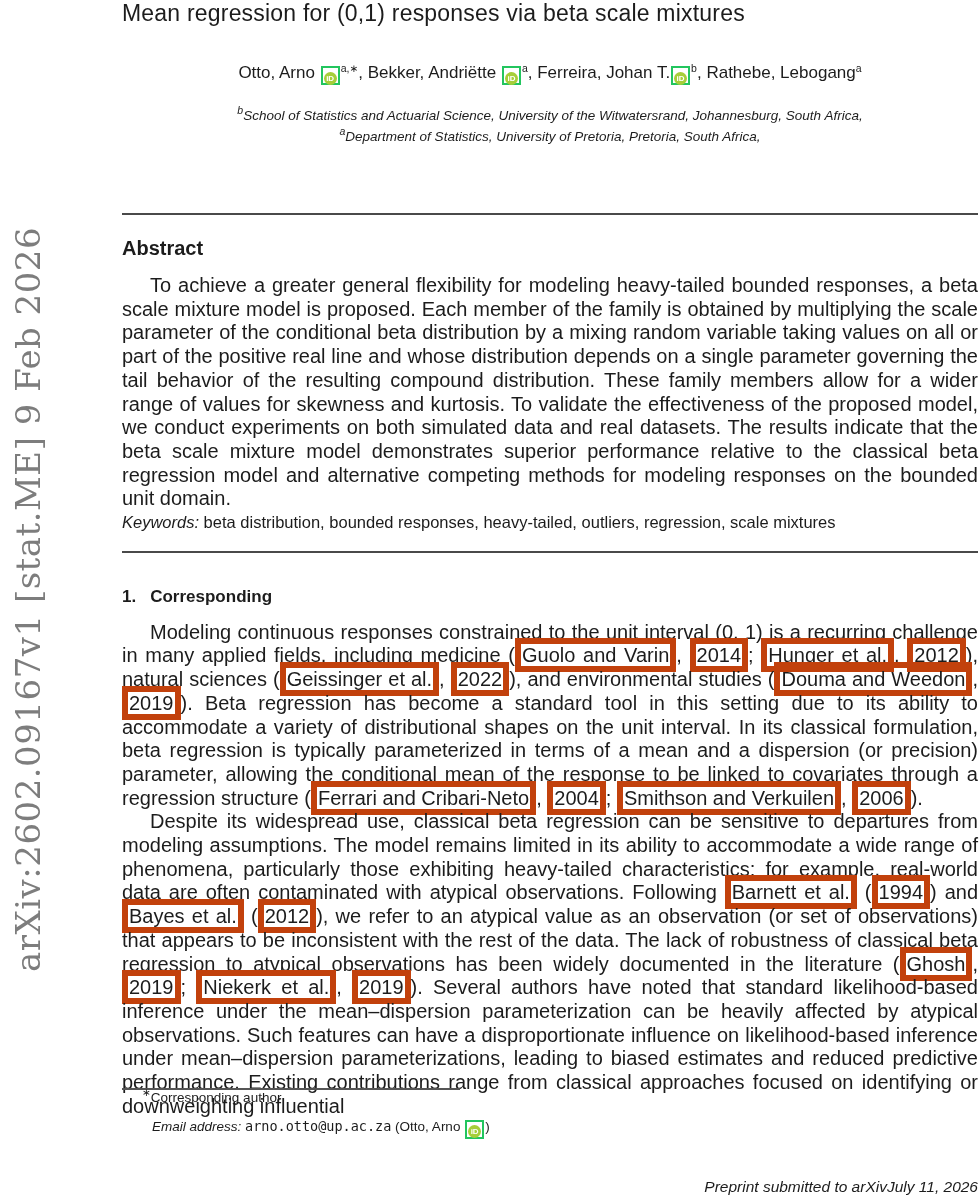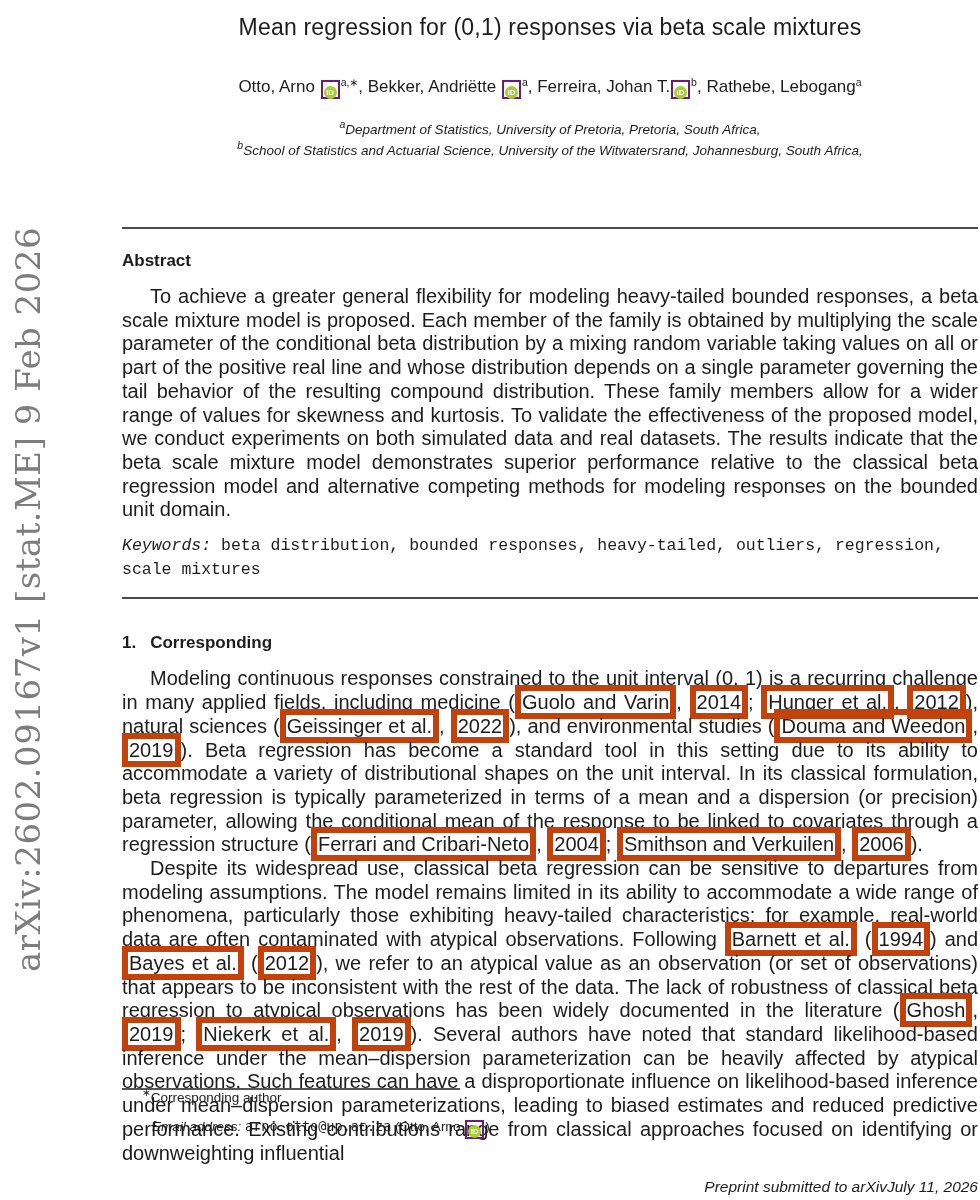--- a/index.html
+++ b/index.html
@@ -12,46 +12,46 @@
   
   .watermark {
     position:absolute; left:8px; top:972px;
     transform:rotate(-90deg); transform-origin:0 0;
     display:inline-block; width:710px; text-align:center;
     font-family:"DejaVu Serif", serif; font-size:34px; color:#7d7d7d;
     white-space:nowrap; letter-spacing:0.5px;
   }
 
   
-  .title { margin-top:14px; text-align:center; font-size:23px; letter-spacing:0.2px; }
+  .title { margin-top:0; font-size:23px; letter-spacing:0.2px; }
   .authors { margin-top:36px; text-align:center; font-size:17px; }
   .affils { margin-top:20px; text-align:center; font-size:13.5px; font-style:italic; line-height:21px; }
   sup { font-size:10.5px; vertical-align:6px; line-height:0; }
 
   
   .orcid-box {
-    display:inline-block; width:15px; height:15px; border:2px solid #701a75;
+    display:inline-block; width:15px; height:15px; border:2px solid #22c55e;
     vertical-align:-3px; margin:0 1px; text-align:center; line-height:15px;
   }
   .orcid-id {
     display:inline-block; width:13px; height:13px; margin-top:1px; border-radius:50%;
     background:#a6ce39; color:#ffffff; font-size:8px; font-weight:bold;
     line-height:13px; text-align:center; font-family:"Liberation Sans", sans-serif;
   }
 
   .rule { border:none; border-top:2px solid #4a4a4a; margin:0; }
   .rule-1 { margin-top:66px; }
   .rule-2 { margin-top:16px; }
 
-  .abs-heading { margin-top:22px; font-size:17px; font-weight:bold; }
+  .abs-heading { margin-top:22px; font-size:20px; font-weight:bold; }
   .body-text {
     margin-top:14px; font-size:20px; line-height:23.7px; text-align:justify;
     text-indent:28px;
   }
-  .keywords { margin-top:12px; font-size:16.5px; line-height:23.7px;font-family:Liberation Mono, monospace; }
+  .keywords { margin-top:0; font-size:16.5px; line-height:23.7px; }
   .sec-heading { margin-top:34px; font-size:17px; font-weight:bold; }
   .sec-num { display:inline-block; margin-right:14px; }
   .p2 { margin-top:0; }
 
   .cite { border:6px solid #c2410c; padding:0 1px; }
   .it { font-style:italic; }
   .mono { font-family:"DejaVu Sans Mono", monospace; font-size:13.5px; }
 
   
   .footnote { position:absolute; left:122px; top:1088px; width:856px; font-size:13.5px; }
@@ -71,22 +71,22 @@
 
   <div class="watermark">arXiv:2602.09167v1  [stat.ME]  9 Feb 2026</div>
 
   <div class="content">
 
     <div class="title">Mean regression for (0,1) responses via beta scale mixtures</div>
 
     <div class="authors">Otto, Arno <span class="orcid-box"><span class="orcid-id">iD</span></span><sup>a,∗</sup>, Bekker, Andriëtte <span class="orcid-box"><span class="orcid-id">iD</span></span><sup>a</sup>, Ferreira, Johan T.<span class="orcid-box"><span class="orcid-id">iD</span></span><sup>b</sup>, Rathebe, Lebogang<sup>a</sup></div>
 
     <div class="affils">
+      <div><sup>b</sup>School of Statistics and Actuarial Science, University of the Witwatersrand, Johannesburg, South Africa,</div>
       <div><sup>a</sup>Department of Statistics, University of Pretoria, Pretoria, South Africa,</div>
-      <div><sup>b</sup>School of Statistics and Actuarial Science, University of the Witwatersrand, Johannesburg, South Africa,</div>
     </div>
 
     <hr class="rule rule-1">
 
     <div class="abs-heading">Abstract</div>
 
     <div class="body-text">To achieve a greater general flexibility for modeling heavy-tailed bounded responses, a beta scale mixture model is proposed. Each member of the family is obtained by multiplying the scale parameter of the conditional beta distribution by a mixing random variable taking values on all or part of the positive real line and whose distribution depends on a single parameter governing the tail behavior of the resulting compound distribution. These family members allow for a wider range of values for skewness and kurtosis. To validate the effectiveness of the proposed model, we conduct experiments on both simulated data and real datasets. The results indicate that the beta scale mixture model demonstrates superior performance relative to the classical beta regression model and alternative competing methods for modeling responses on the bounded unit domain.</div>
 
     <div class="keywords"><span class="it">Keywords:</span>  beta distribution, bounded responses, heavy-tailed, outliers, regression, scale mixtures</div>
 

